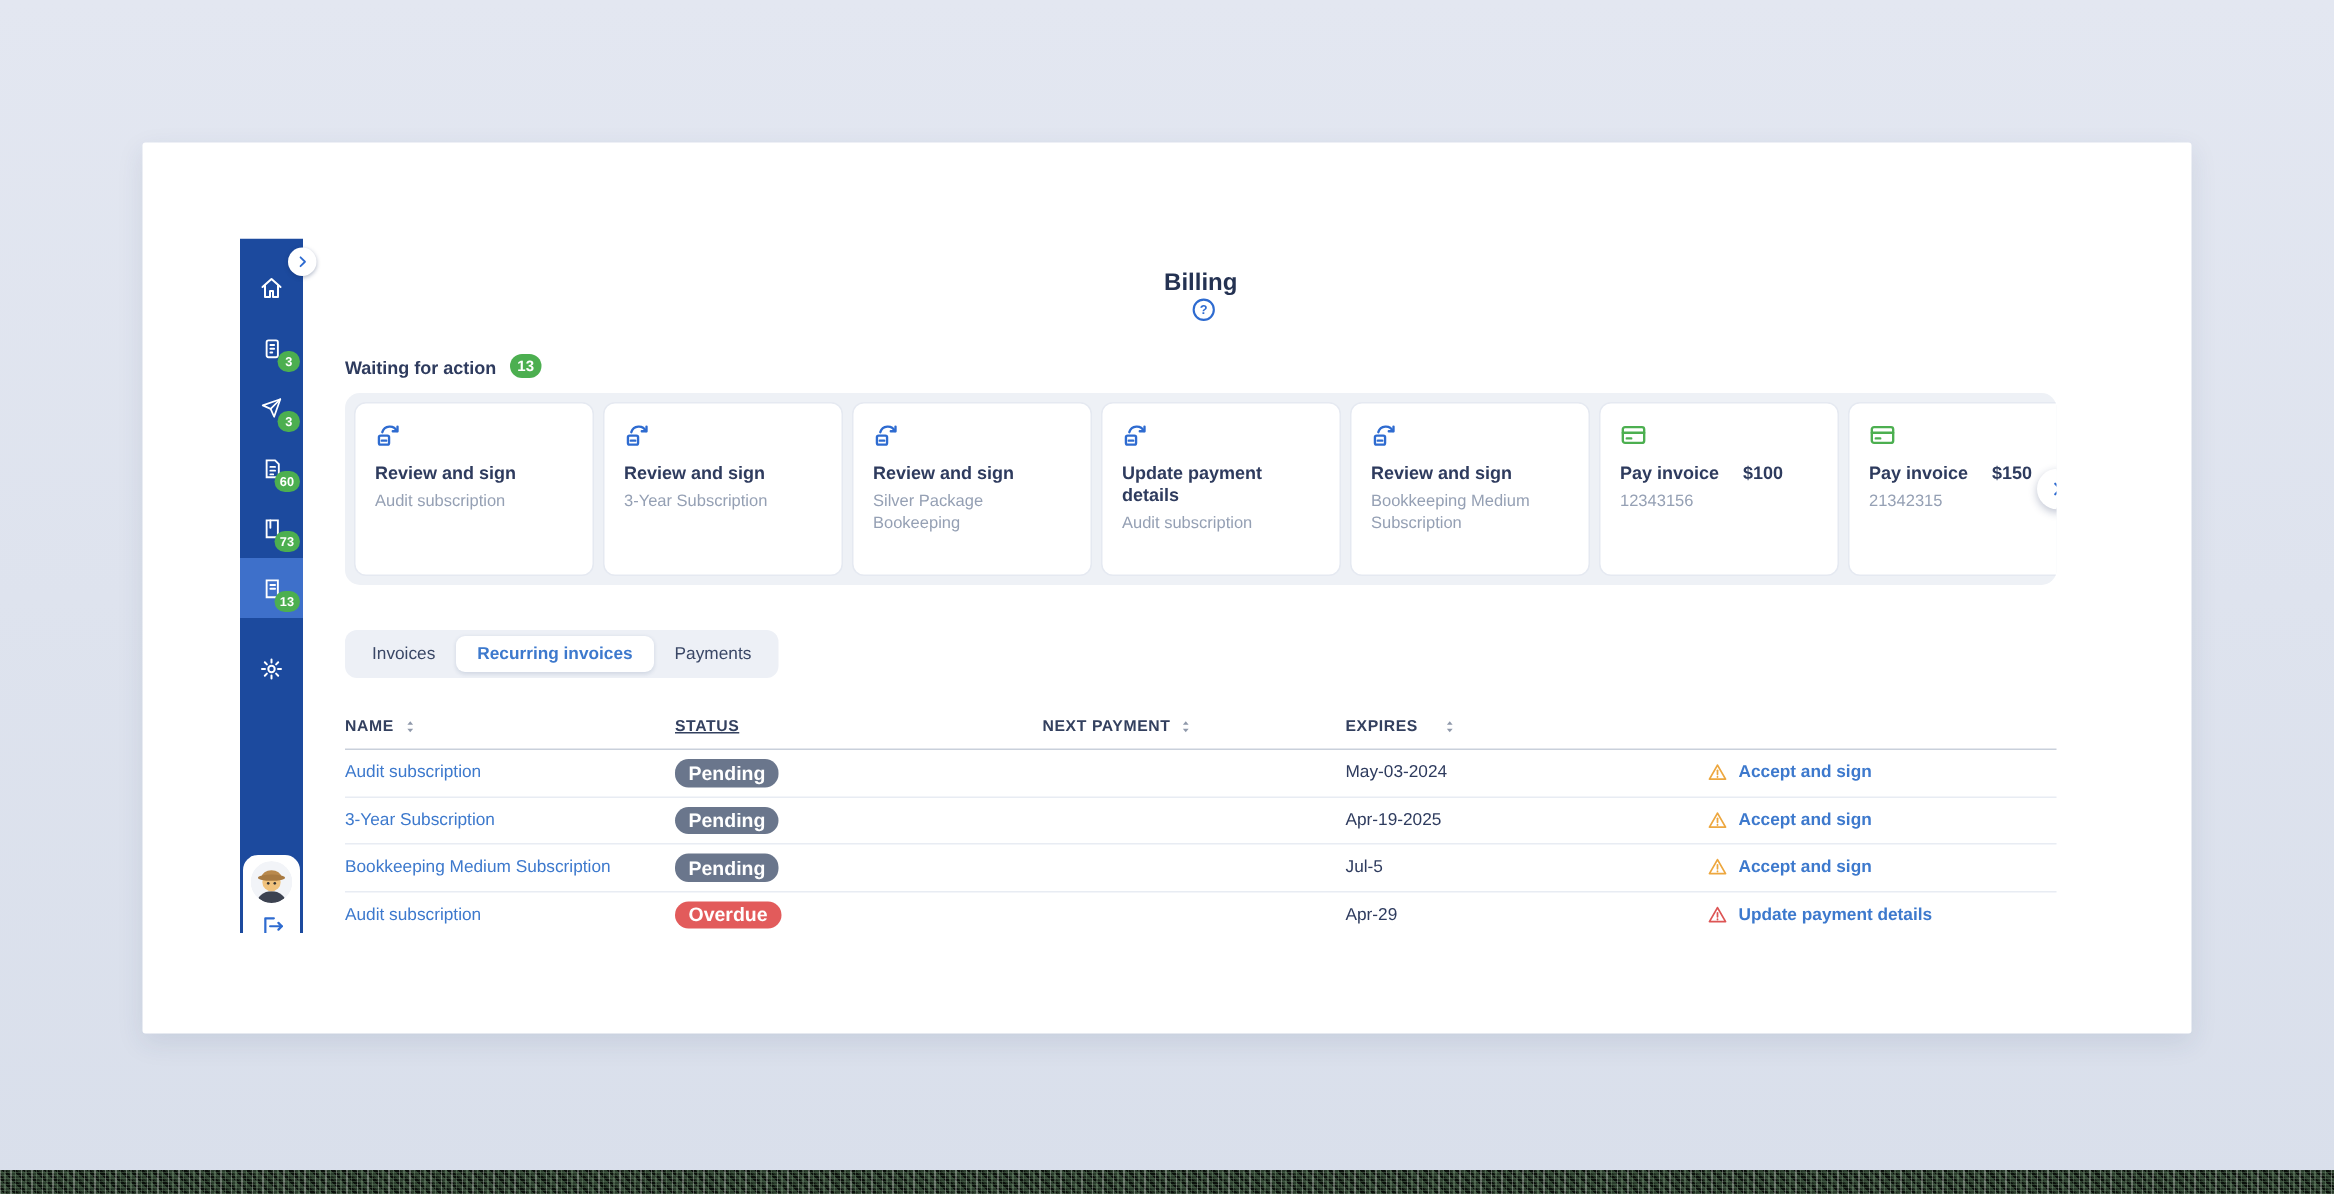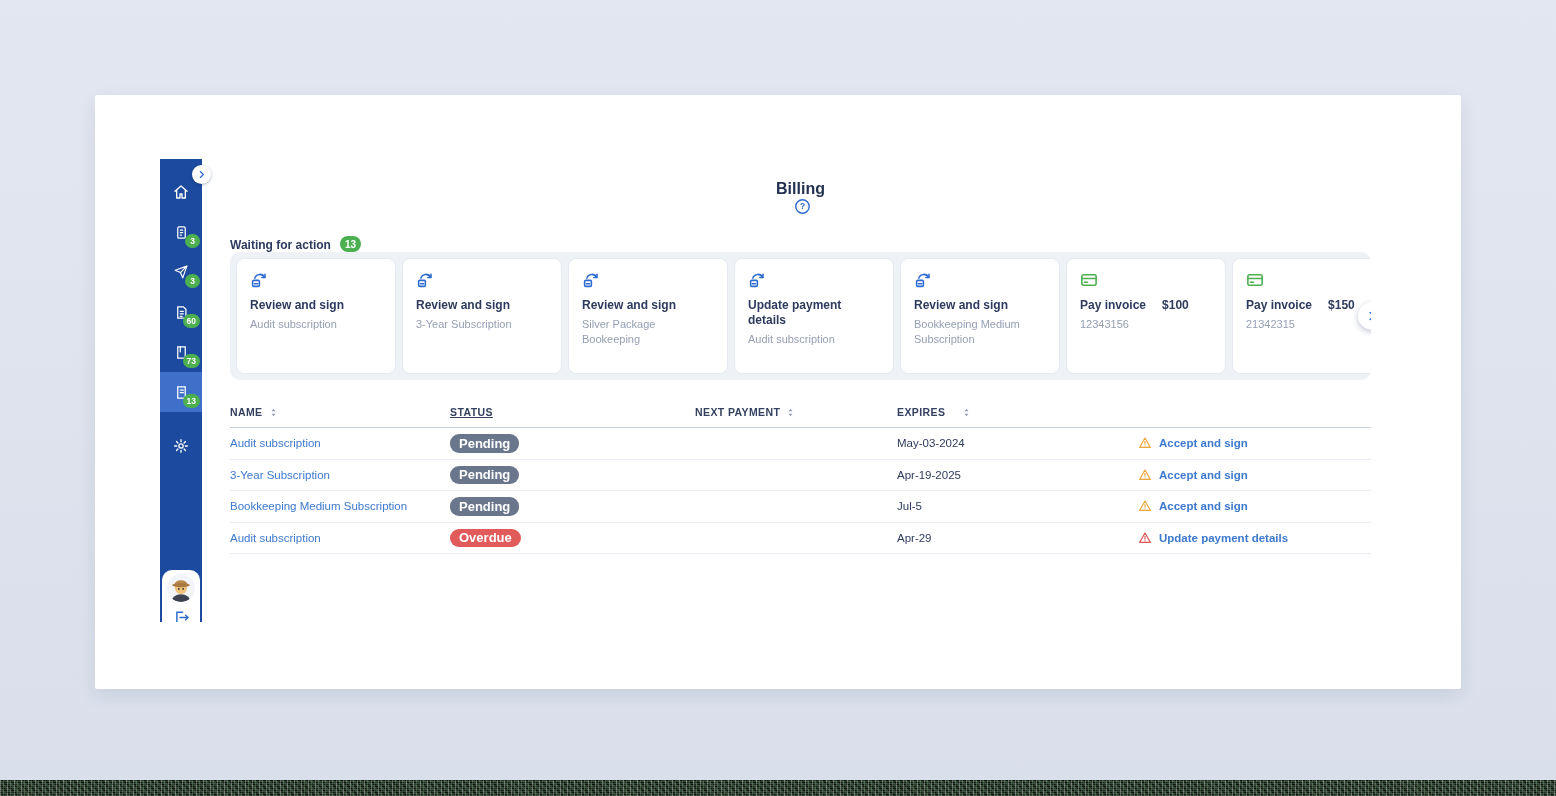--- a/index.html
+++ b/index.html
@@ -45,21 +45,21 @@
   .page-title { font-size:16px; font-weight:bold; color:#243252; }
   .help-btn { border:none; background:none; color:var(--accent-blue,#2e6bd0); cursor:pointer;
     margin-right:-4px; display:flex; }
 
   .waiting-row { display:flex; align-items:flex-end; margin-top:21px; }
   .waiting-label { font-size:12px; font-weight:bold; color:#2e3b5e; }
   .count-badge { margin-left:9px; min-width:19px; height:16px; padding:0 5px;
     background:var(--badge-green,#4caf50); color:#fff; font-size:10px; font-weight:bold;
     border-radius:9px; display:flex; align-items:center; justify-content:center; }
 
-  .cards-rail { position:relative; margin-top:0; height:128px;
+  .cards-rail { position:relative; margin-top:10px; height:128px;
     background:var(--panel-gray,#eef1f6); border-radius:10px; padding:6px;
     display:flex; gap:6px; overflow:hidden; }
   .card { flex:0 0 160px; height:116px; background:#fff; border:1px solid var(--card-border,#e5e9f1);
     border-radius:8px; padding:12px 13px; cursor:pointer; }
   .card-icon { display:block; height:18px; }
   .card-icon.blue { color:var(--accent-blue,#2e6bd0); }
   .card-icon.green { color:var(--card-icon-green,#4caf50); }
   .card-title-row { margin-top:9px; font-size:12px; font-weight:bold; color:#2e3b5e;
     display:flex; line-height:1.25; }
   .card-amount { margin-left:16px; }
@@ -391,20 +391,25 @@
           </div>
           <button class="rail-next-btn">
               <span>
                 <svg width="13" height="13">
                   <use href="#i-chev"></use>
                 </svg>
               </span>
             </button>
         </div>
 
+        <div class="tabs">
+          <button class="tab">Invoices</button>
+          <button class="tab active">Recurring invoices</button>
+          <button class="tab">Payments</button>
+        </div>
 
         <div class="table">
           <div class="thead">
             <div class="th col-name">
                 <span>Name</span>
                 <span class="sort-ic">
                   <svg width="11" height="11">
                     <use href="#i-sort"></use>
                   </svg>
                 </span>

